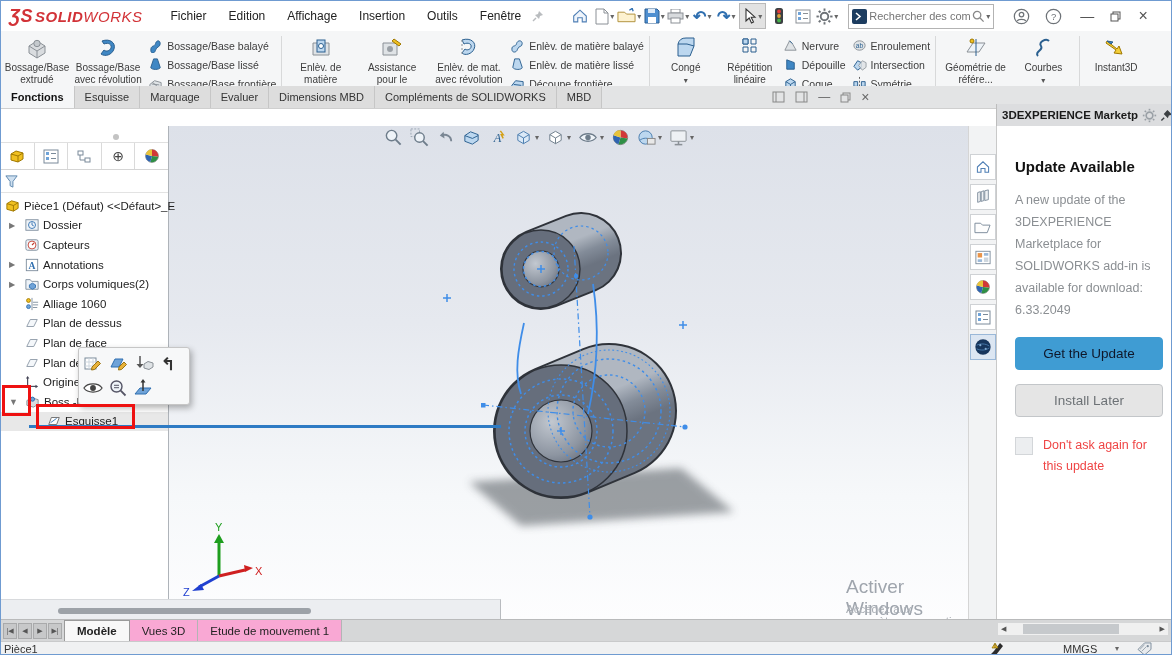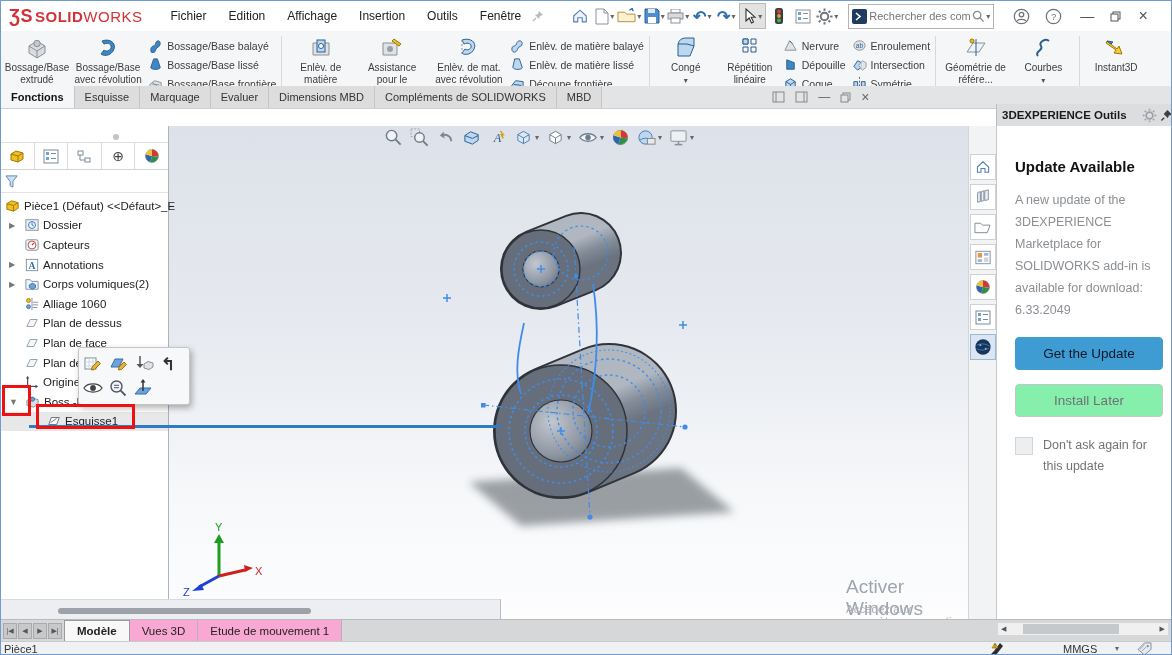--- a/index.html
+++ b/index.html
@@ -1,20 +1,20 @@
 <!DOCTYPE html>
 <html><head>
 <meta charset="utf-8">
 <style>
   html,body{margin:0;padding:0;background:#9aa0a6;}
   #app{position:relative;width:1172px;height:655px;background:#fff;overflow:hidden;
        font-family:"Liberation Sans",sans-serif;color:#222;border:1px solid #6f9bd1;box-sizing:border-box;}
   
   #titlebar{position:absolute;left:0;top:0;width:1172px;height:30px;background:#fff;display:flex;align-items:center;}
-  .logo{font-weight:bold;color:#d23237;font-size:15px;margin-left:8px;letter-spacing:.5px;}
+  .logo{font-style:italic;font-weight:bold;color:#d23237;font-size:15px;margin-left:8px;letter-spacing:.5px;}
   .logo .zs{font-size:18px;margin-right:2px;}
   .logo .wk{font-weight:normal;}
   .menus{display:flex;gap:22px;margin-left:28px;font-size:12px;color:#222;}
   .menus span{cursor:default;}
   .qat{display:flex;align-items:center;gap:2px;margin-left:14px;}
   .qbtn{height:24px;min-width:22px;display:flex;align-items:center;justify-content:center;}
   .dd{font-size:8px;color:#666;margin-left:1px;}
   .selwrap{display:flex;align-items:center;background:#e2e2e2;border:1px solid #b9b9b9;height:24px;padding:0 3px;}
   .searchbox{display:flex;align-items:center;border:1px solid #b3b3b3;background:#fff;height:21px;width:138px;margin-left:8px;padding:1px 3px;}
   .searchbox input{border:none;outline:none;flex:1;font-size:11px;width:80px;font-family:"Liberation Sans",sans-serif;color:#555;}
@@ -67,24 +67,24 @@
   .hu{display:flex;align-items:center;gap:1px;}
   
   #tpstrip{position:absolute;left:967px;top:0;width:28px;height:493px;background:#f2f3f4;border-left:1px solid #d5d5d5;box-sizing:border-box;
            display:flex;flex-direction:column;align-items:center;padding-top:28px;gap:4px;}
   .tpi{width:24px;height:24px;display:flex;align-items:center;justify-content:center;border:1px solid #cfd2d5;background:#fff;}
   #taskpane{position:absolute;left:995px;top:0;width:177px;height:493px;background:#fff;border-left:1px solid #c9c9c9;box-sizing:border-box;padding:0 10px;}
   #taskpane h2{font-size:15px;color:#111;margin:32px 0 0 8px;}
   #tpbody{font-size:12.5px;line-height:22px;color:#8b8f93;margin:14px 0 0 8px;width:145px;}
   .tpbtn{width:148px;height:33px;margin:16px 0 0 8px;border-radius:4px;font-size:13.5px;display:flex;align-items:center;justify-content:center;box-sizing:border-box;}
   .tpbtn.primary{background:#3f9cd3;color:#0f172a;border:1px solid #3f9cd3;}
-  .tpbtn.secondary{background:#86efac;color:#6d7276;border:1px solid #c3c6c9;margin-top:14px;}
+  .tpbtn.secondary{background:#e5e5e5;color:#6d7276;border:1px solid #c3c6c9;margin-top:14px;}
   .tpcheck{display:flex;gap:10px;margin:18px 0 0 8px;}
   .cbox{width:16px;height:16px;background:#eceef0;border:1px solid #d3d6d9;flex:none;margin-top:2px;}
-  .tpchecklabel{font-size:12.5px;line-height:21px;color:#737373;width:118px;}
+  .tpchecklabel{font-size:12.5px;line-height:21px;color:#ef4444;width:118px;}
   
   #wm1{position:absolute;left:677px;top:450px;font-size:19px;color:#9fa5ad;}
   #wm2{position:absolute;left:677px;top:477px;font-size:11.5px;color:#a8adb4;}
   
   #bottomtabs{position:absolute;left:0;top:618px;width:1172px;height:22px;background:#d6d7d8;border-top:1px solid #b9babb;display:flex;align-items:stretch;box-sizing:border-box;}
   .navbtns{display:flex;align-items:center;gap:1px;padding:0 2px;}
   .navb{width:12px;height:14px;background:#c7c8c9;border:1px solid #a9aaab;font-size:7px;color:#555;display:flex;align-items:center;justify-content:center;}
   .mtab{display:flex;align-items:center;padding:0 12px;font-size:11.5px;color:#222;border-right:1px solid #b3b4b5;background:#f9a8d4;}
   .mtab.active{background:#f8f8f8;font-weight:bold;border:1px solid #9a9a9a;border-bottom:none;}
   #tpscroll{position:absolute;left:997px;top:622px;width:170px;height:12px;background:#f0f0f0;display:flex;align-items:center;}
@@ -446,21 +446,21 @@
       <span>
           <svg width="11" height="11" viewBox="0 0 11 11">
             <rect x="3" y="1" width="7" height="7" fill="none" stroke="#888"></rect>
             <rect x="1" y="3" width="7" height="7" fill="#e3e4e5" stroke="#888"></rect>
           </svg>
         </span>
       <span style="font-size:14px;">×</span>
     </div>
   </div>
   <div id="tphead">
-    <span style="overflow:hidden;white-space:nowrap;width:138px;">3DEXPERIENCE Outils</span>
+    <span style="overflow:hidden;white-space:nowrap;width:138px;">3DEXPERIENCE Marketp</span>
     <span style="margin-left:2px;">
         <svg width="15" height="15" viewBox="0 0 18 18">
           <circle cx="9" cy="9" r="4" fill="none" stroke="#9aa0a6" stroke-width="2"></circle>
           <g stroke="#9aa0a6" stroke-width="2">
             <line x1="9" y1="1" x2="9" y2="3"></line>
             <line x1="9" y1="15" x2="9" y2="17"></line>
             <line x1="1" y1="9" x2="3" y2="9"></line>
             <line x1="15" y1="9" x2="17" y2="9"></line>
             <line x1="3.3" y1="3.3" x2="4.8" y2="4.8"></line>
             <line x1="13.2" y1="13.2" x2="14.7" y2="14.7"></line>

